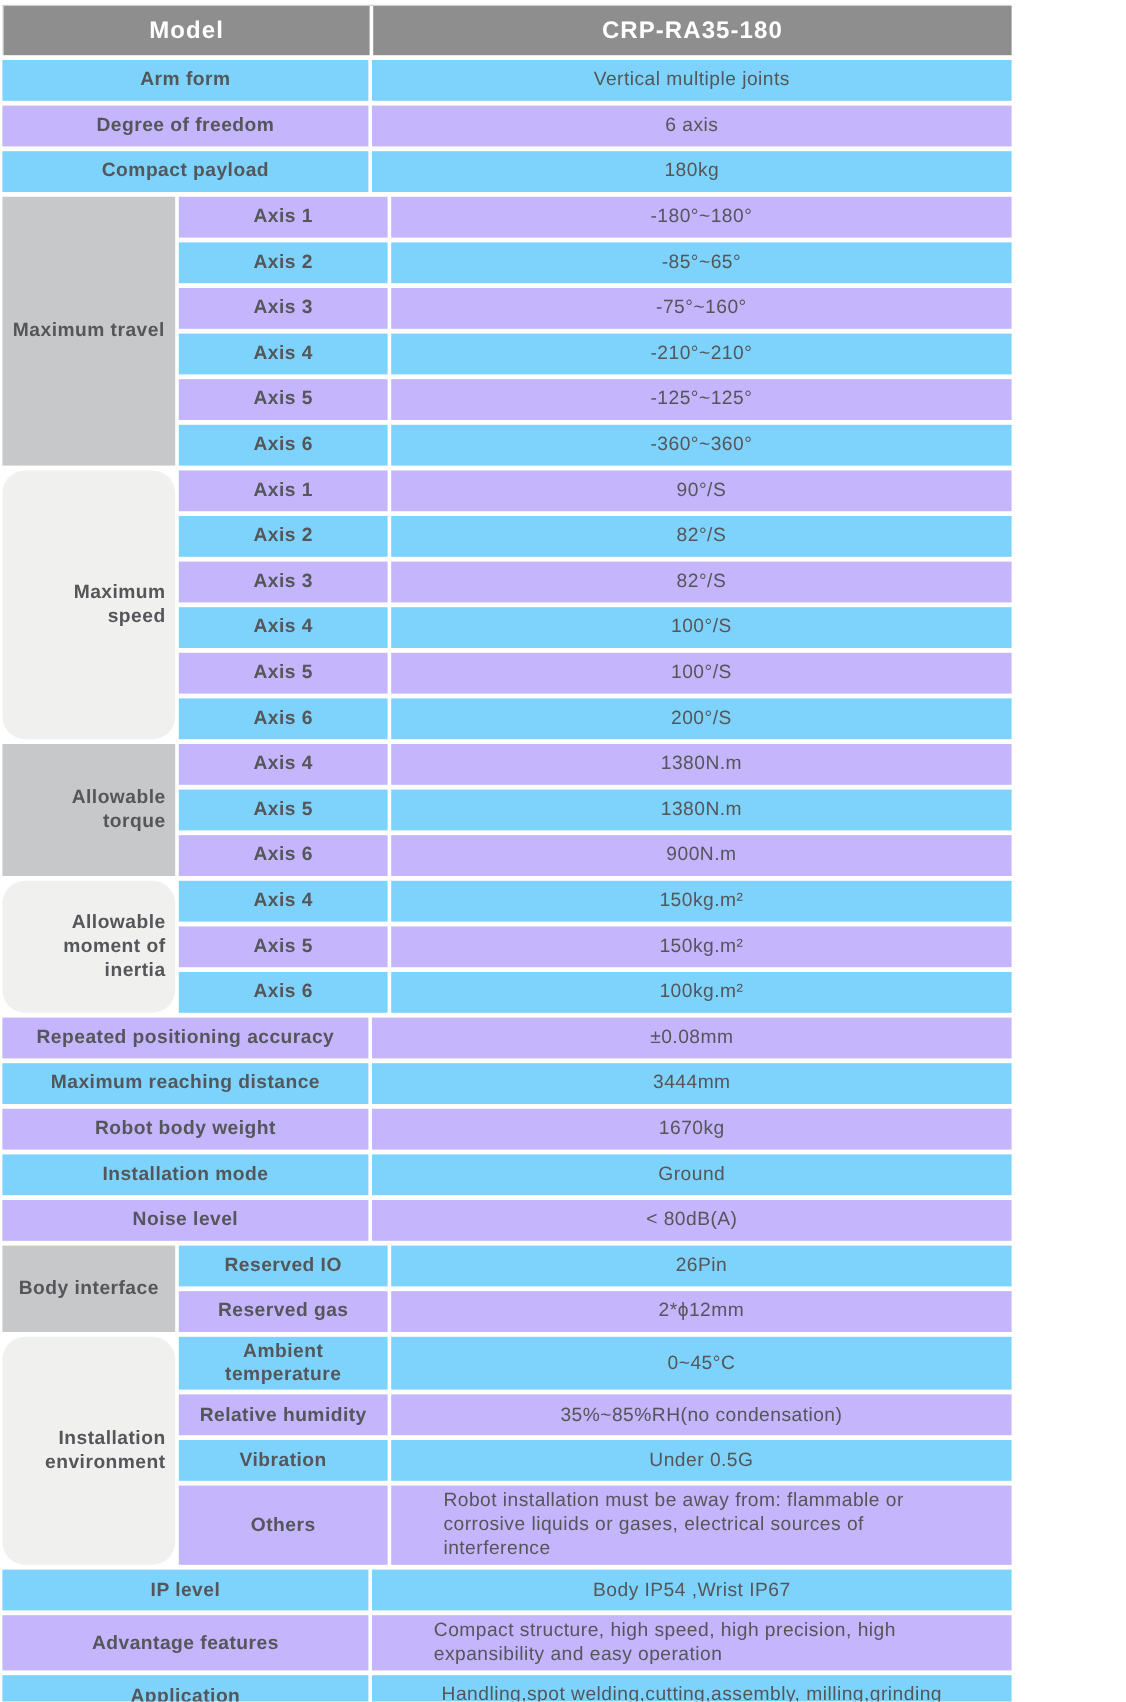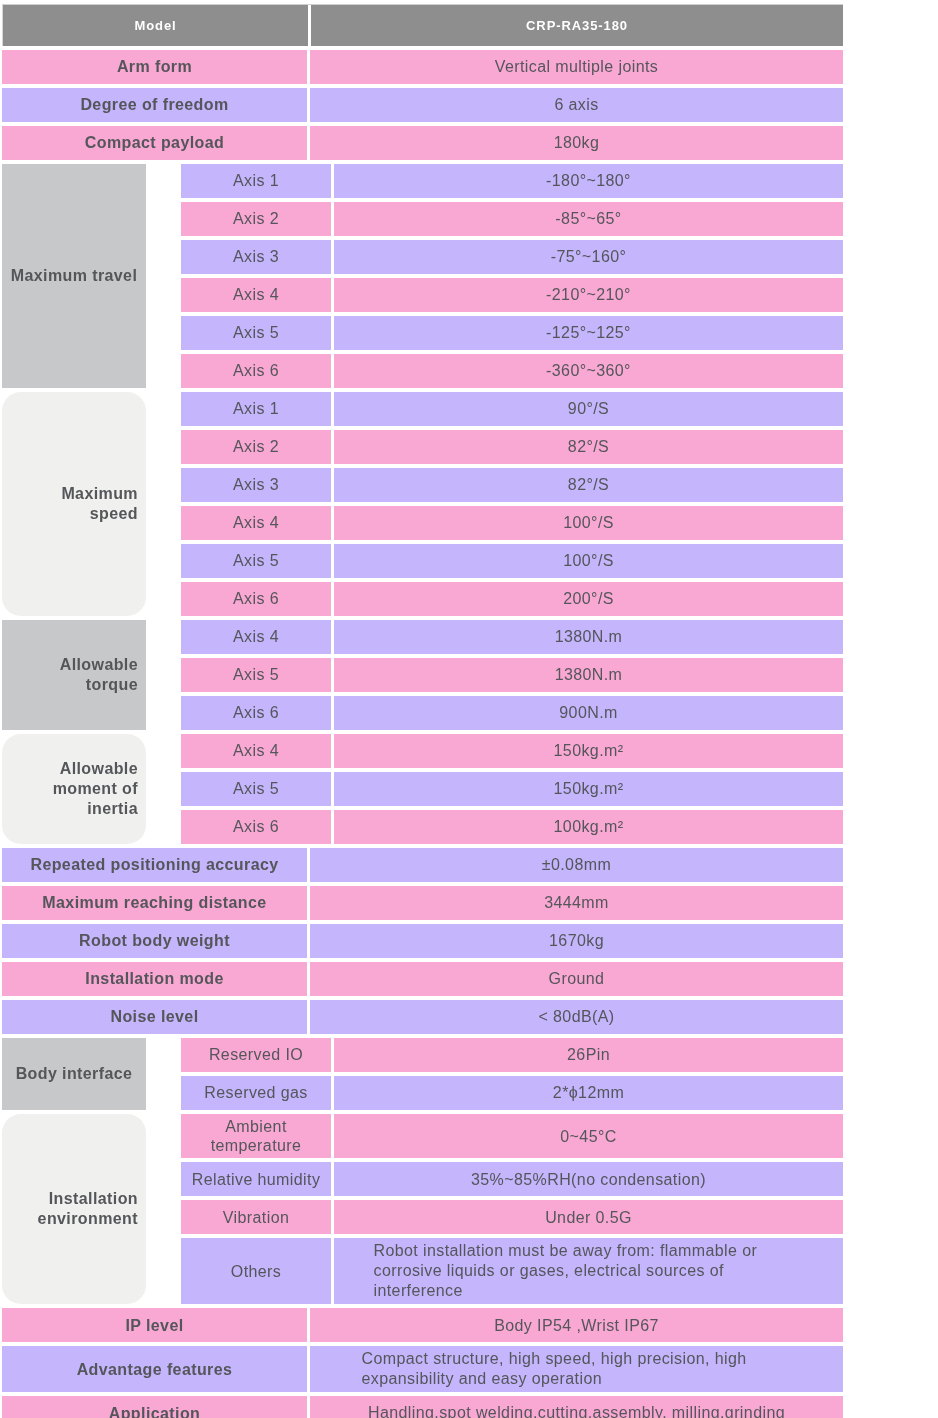--- a/index.html
+++ b/index.html
@@ -15,34 +15,34 @@
     box-sizing:border-box;min-height:34px;
     display:flex;align-items:center;justify-content:center;
     text-align:center;font-size:16px;line-height:1.2;
     letter-spacing:.4px;padding:3px 6px;
   }
   .label{width:305px;flex:none;margin-right:3px;font-weight:700;}
   .value{flex:1;}
   .header-row{border-top:1px solid #cfcfcf;border-left:1px solid #d6d6d6;}
   .header-cell{
     background:#8e8e8e;color:#ffffff;font-weight:700;
-    min-height:41px;letter-spacing:.9px;font-size:13px;
+    min-height:41px;letter-spacing:.9px;font-size:20px;
   }
   .group{display:flex;margin-bottom:4px;}
   .group-label{
     width:144px;flex:none;margin-right:3px;box-sizing:border-box;
     display:flex;align-items:center;justify-content:center;
     text-align:right;font-weight:700;font-size:16px;line-height:1.25;
     letter-spacing:.4px;padding:3px 8px;
   }
   .group-rows{flex:1;display:flex;flex-direction:column;}
   .group-rows .row:last-child{margin-bottom:0;}
-  .sublabel{width:150px;flex:none;margin-right:3px;font-weight:400;margin-left:32px;}
+  .sublabel{width:174px;flex:none;margin-right:3px;font-weight:700;}
   .bg-gray{background:#c4b5fd;}
-  .bg-white{background:#f9a8d4;}
+  .bg-white{background:#7dd3fc;}
   .gd{background:#c7c8c9;}
   .gl{background:#f0f0ef;border-radius:19px;}
   .strong{font-weight:400;}
   .wrap-span{display:inline-block;max-width:430px;text-align:left;line-height:1.25;}
 </style>
 </head>
 <body>
 
 <div class="sheet">
   <div class="row header-row">

